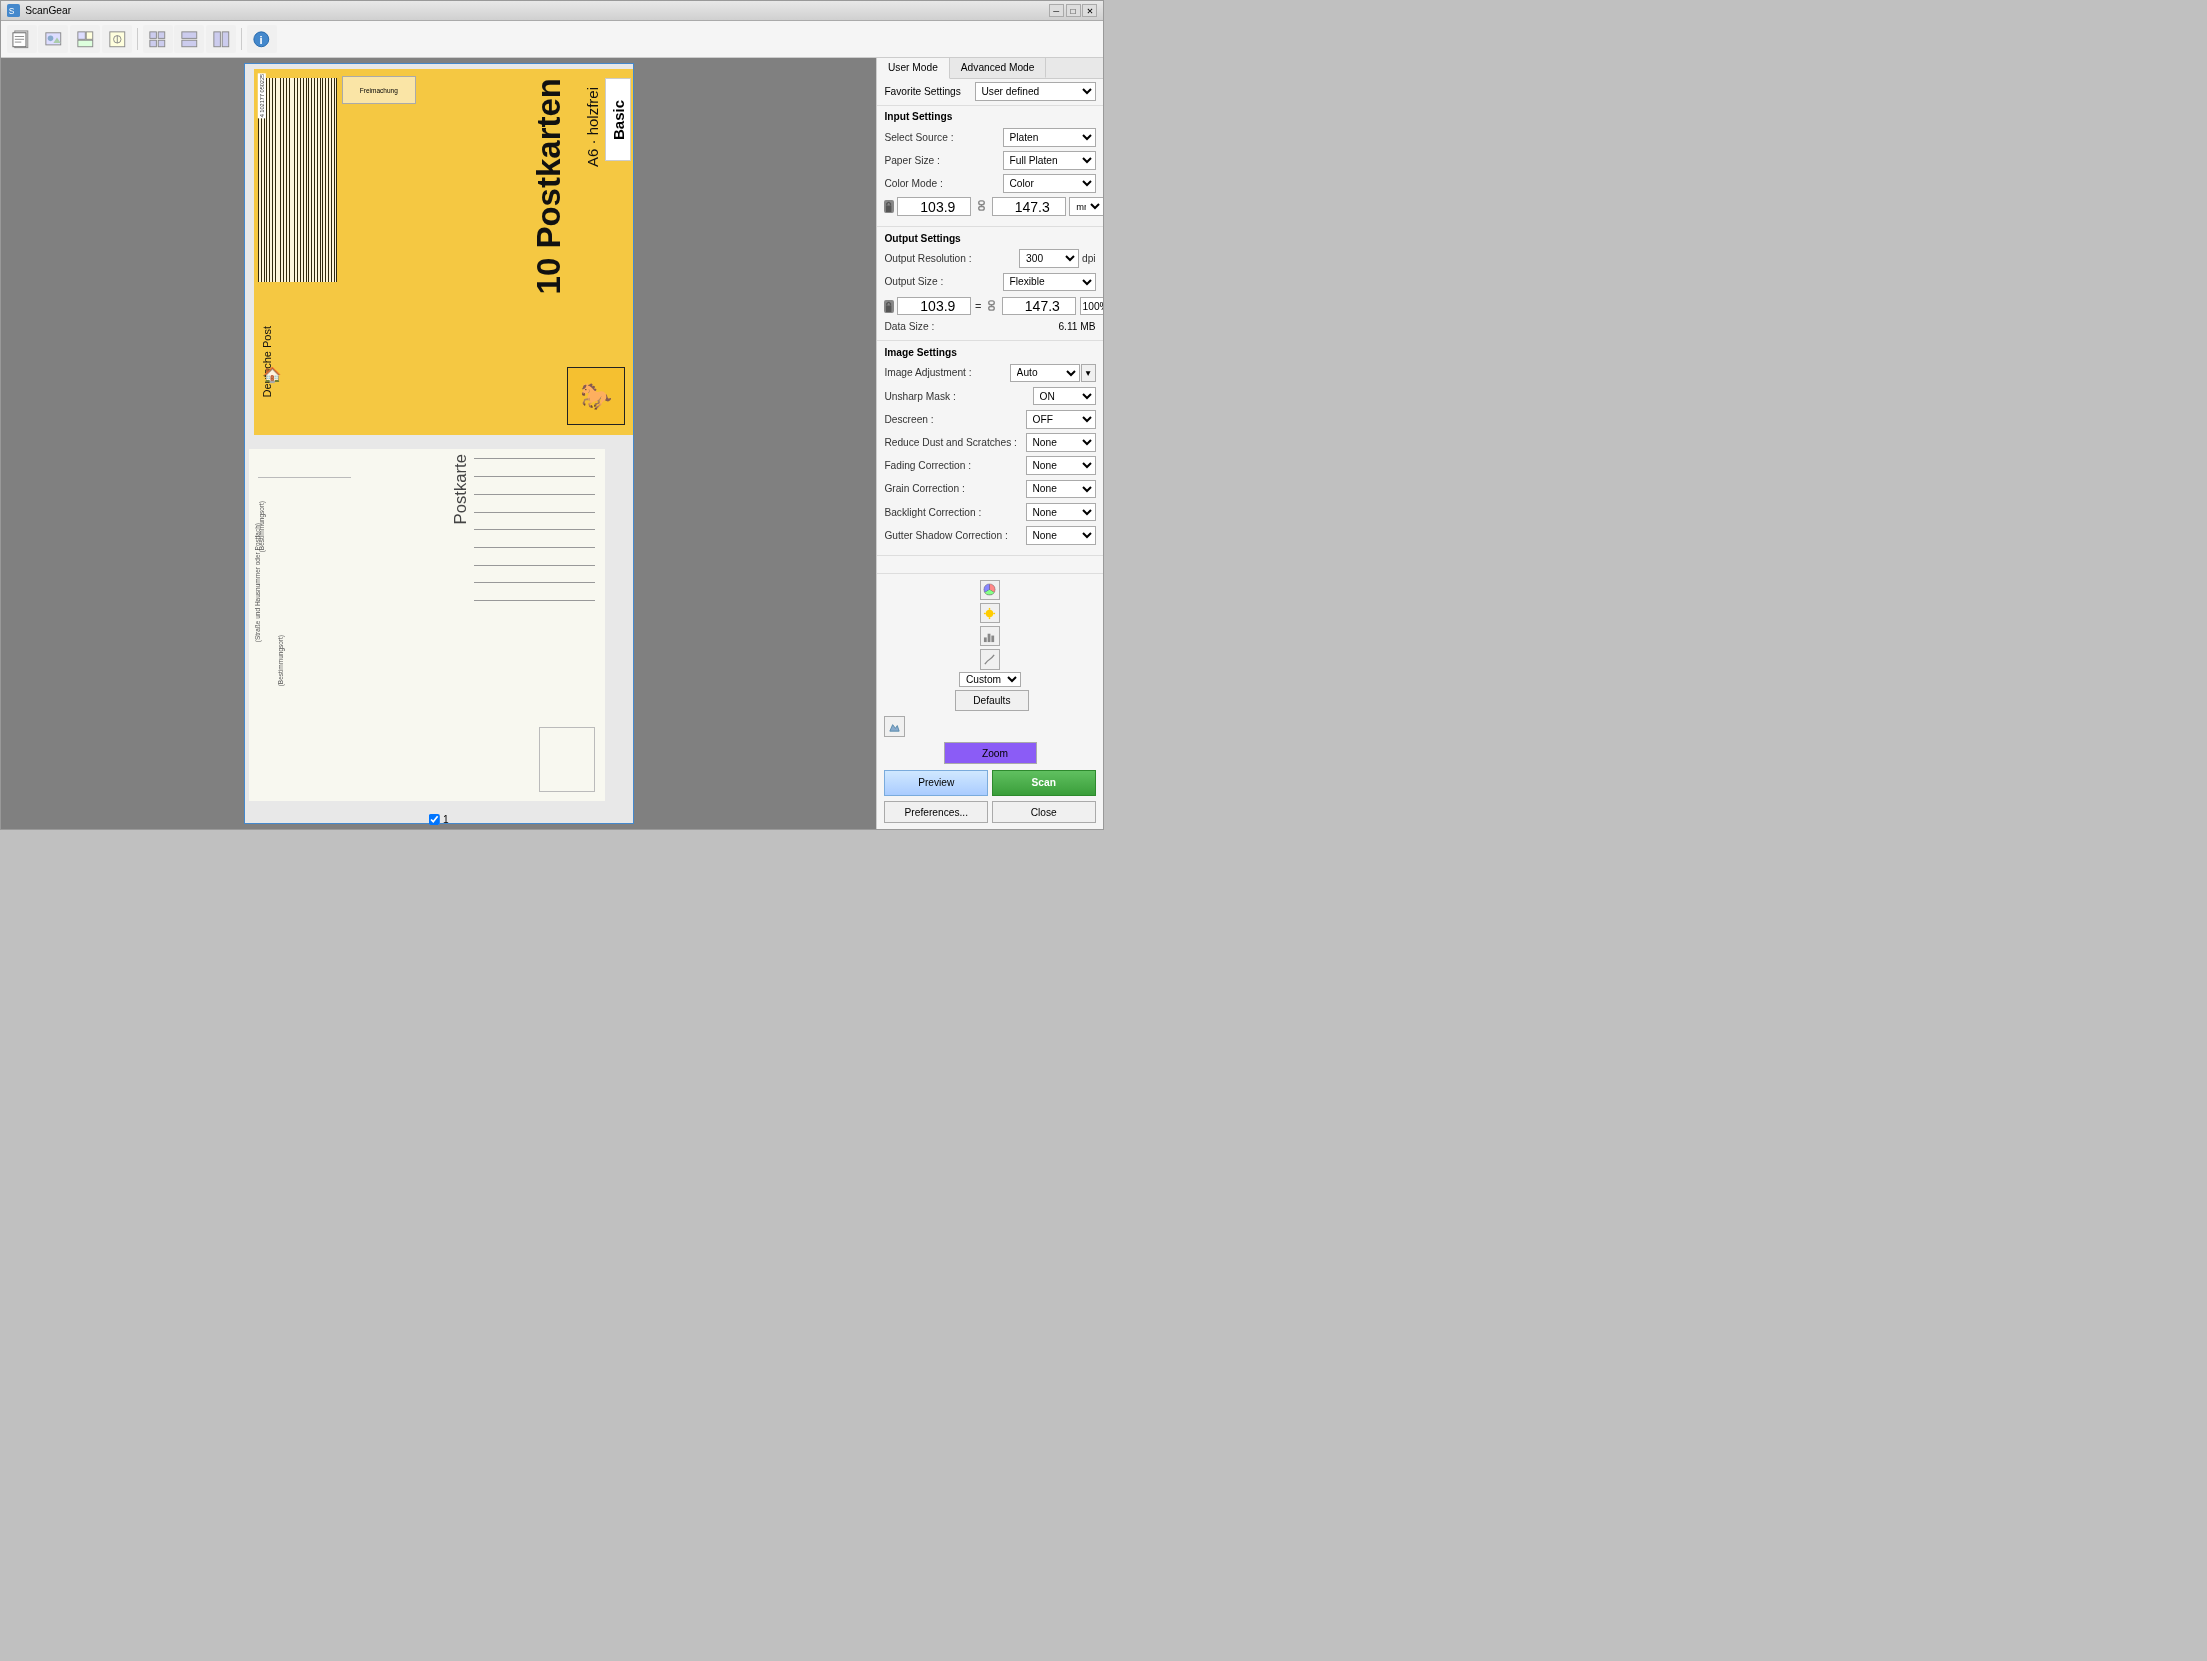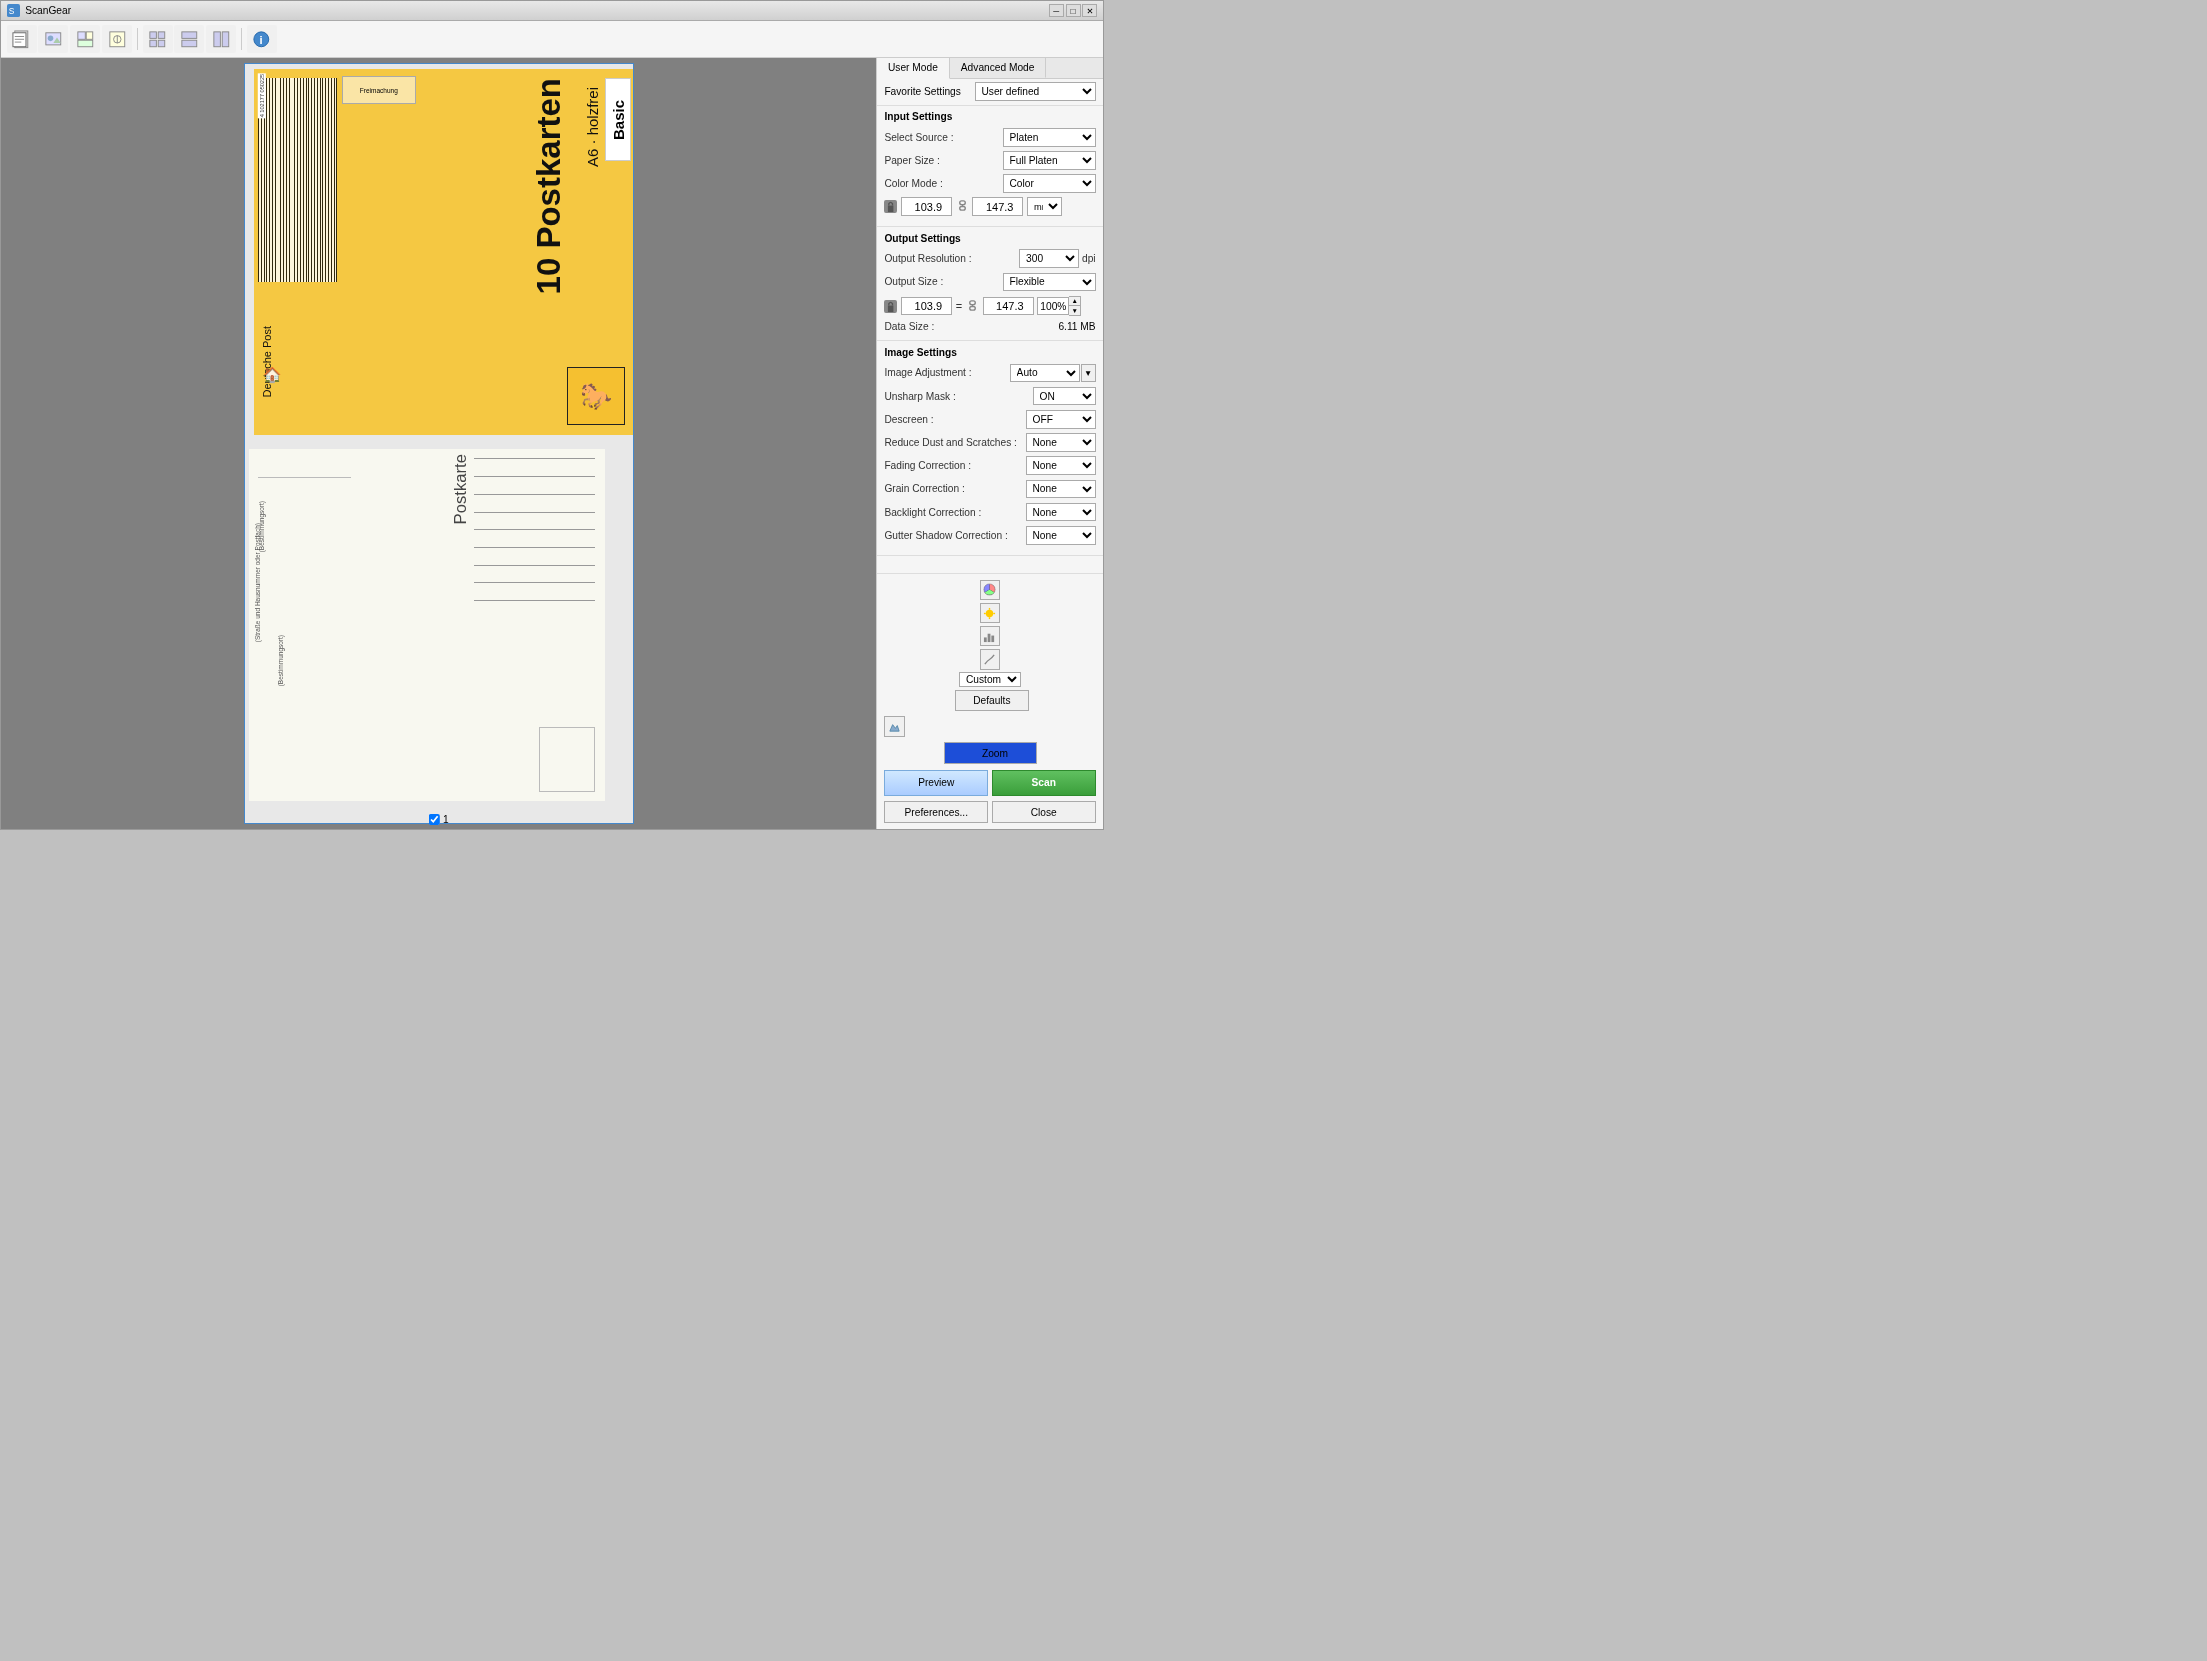--- a/index.html
+++ b/index.html
@@ -190,25 +190,25 @@
       background: white;
       padding: 0 1.9px;
     }
     .select-full {
       width: 121px;
     }
     .select-medium {
       width: 93px;
     }
     input[type="text"] {
-      font-size: 11px;
+      font-size: 14px;
       height: 18.6px;
       border: 0.9px solid #aaa;
-      padding: 0 9px;
-      width: 51px;
+      padding: 0 15px;
+      width: 74px;
     }
     .unit-label {
       font-size: 10.2px;
       color: #333;
     }
     .favorite-row {
       display: flex;
       align-items: center;
       justify-content: space-between;
       padding: 3.7px 7.4px;
@@ -331,21 +331,21 @@
       margin-left: 3.7px;
     }
     .zoom-row {
       display: flex;
       justify-content: center;
       margin-bottom: 5.6px;
     }
     .zoom-btn {
       width: 93px;
       height: 22px;
-      background: #1d4ed8;
+      background: #8b5cf6;
       border: 0.9px solid #aaa;
       font-size: 10.2px;
       cursor: pointer;
       padding-left: 10px;
     }
     .action-row {
       display: flex;
       gap: 3.7px;
       margin-bottom: 5.6px;
     }

